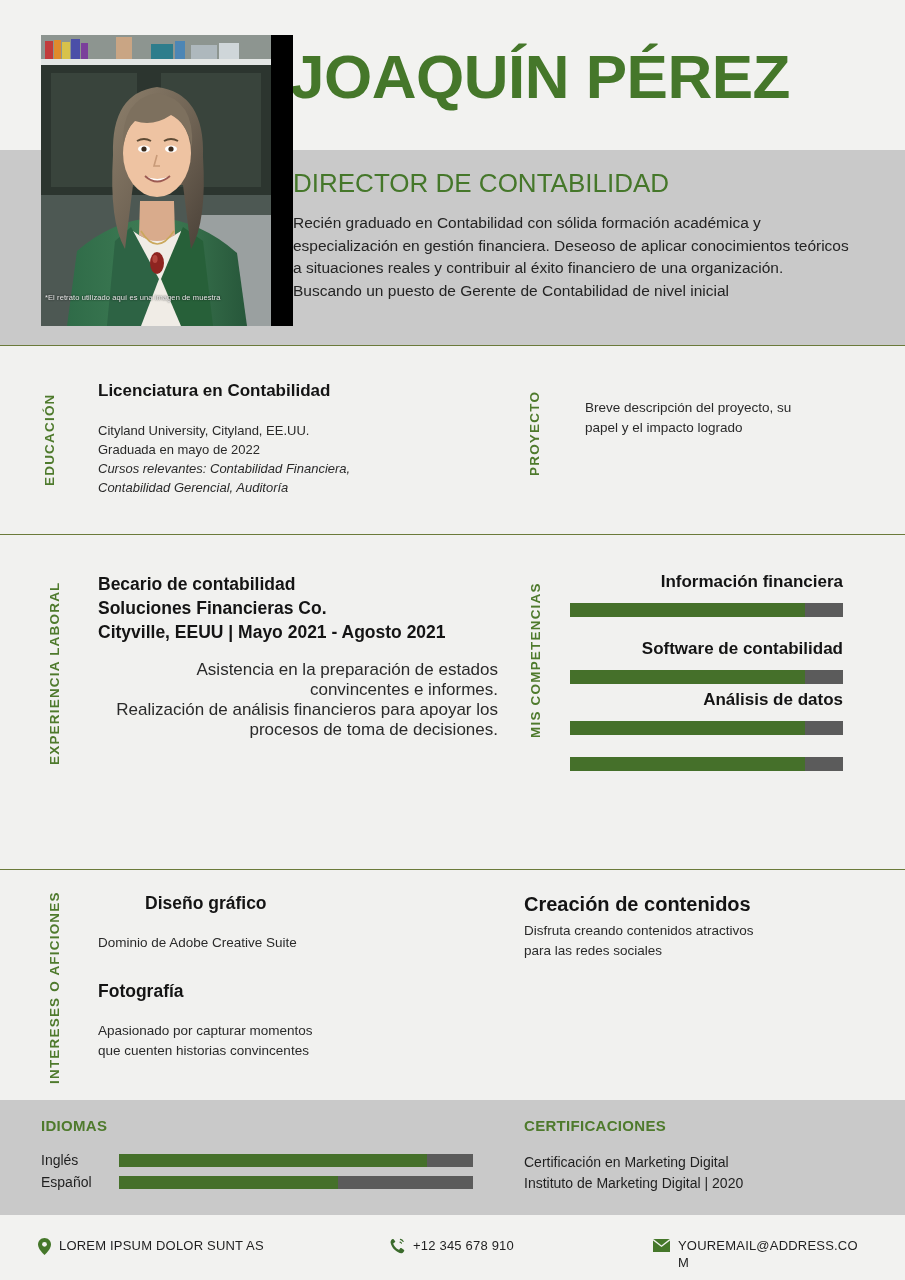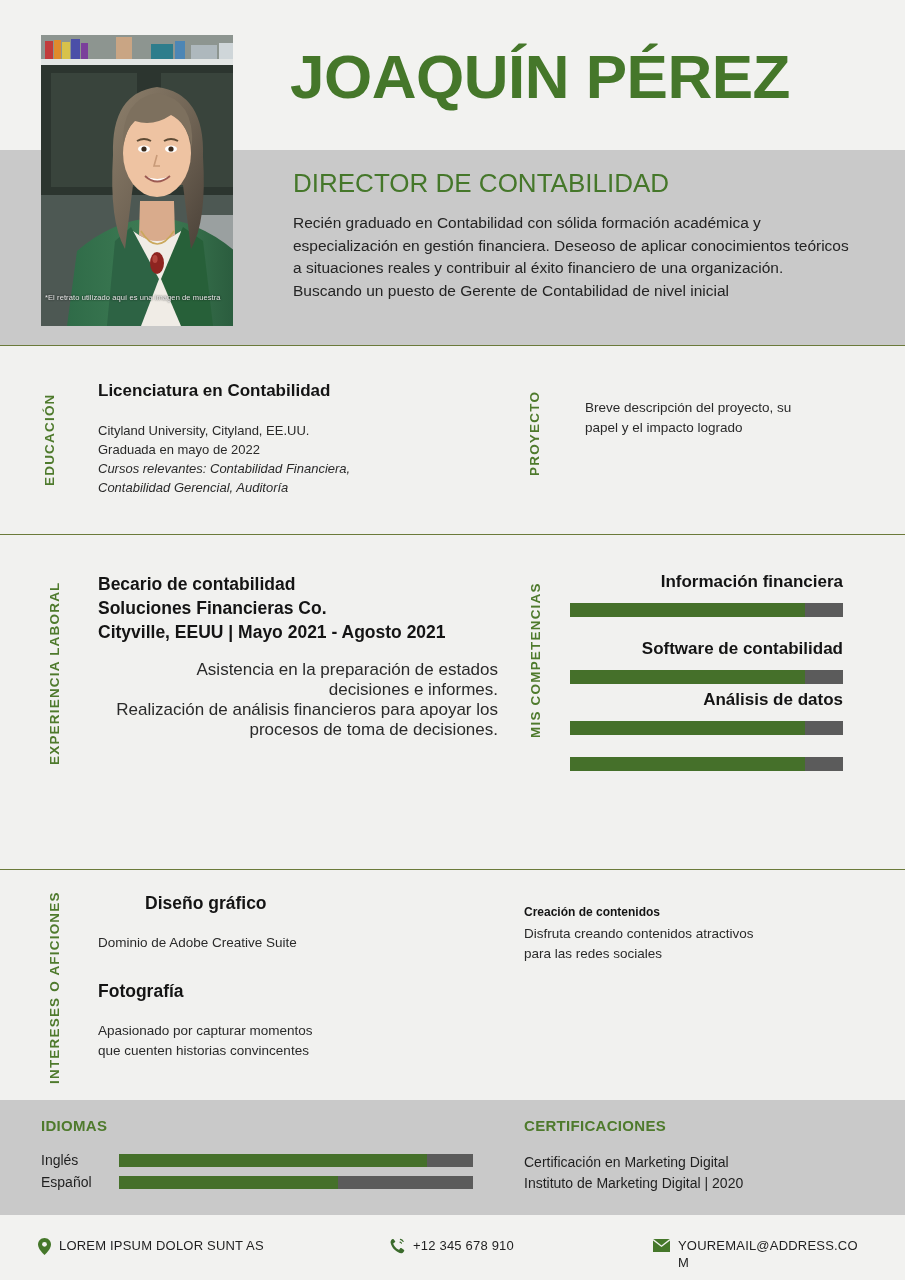--- a/index.html
+++ b/index.html
@@ -30,23 +30,23 @@
   .header-gray {
     position: absolute;
     left: 0; top: 150px;
     width: 905px; height: 195px;
     background: #c9c9c9;
   }
 
   .photo {
     position: absolute;
     left: 41px; top: 35px;
-    width: 192px; height: 291px;
+    width: 252px; height: 291px;
     overflow: hidden;
-    background: #15803d;
+    background: #000000;
     z-index: 5;
   }
   .photo-art { position:absolute; left:0; top:0; width:230px; height:291px; }
   .photo-caption {
     position: absolute;
     left: 4px;
     bottom: 24px;
     width: 228px;
     font-size: 7.5px;
     color: #e9e9e9;
@@ -298,21 +298,21 @@
   <div class="vlabel" style="left:47px; top:565px; height:200px;">EXPERIENCIA LABORAL</div>
 
   <div style="position:absolute; left:98px; top:572px; width:400px;">
     <div class="block-title" style="font-size:17.5px; line-height:24px;">
       <div>Becario de contabilidad</div>
       <div>Soluciones Financieras Co.</div>
       <div>Cityville, EEUU  |  Mayo 2021 - Agosto 2021</div>
     </div>
     <div class="block-body" style="margin-top:16px; font-size:17px; line-height:20px;text-align:right;">
       <div>Asistencia en la preparación de estados</div>
-      <div>decisiones e informes.</div>
+      <div>convincentes e informes.</div>
       <div>Realización de análisis financieros para apoyar los</div>
       <div>procesos de toma de decisiones.</div>
     </div>
   </div>
 
   <div class="vlabel" style="left:528px; top:568px; height:170px;">MIS COMPETENCIAS</div>
 
   <div style="position:absolute; left:570px; top:572px; width:273px;text-align:right;">
     <div>
       <div class="skill-label">Información financiera</div>
@@ -345,21 +345,21 @@
 
   <div style="position:absolute; left:98px; top:893px; width:360px;">
     <div class="block-title" style="font-size:17.5px;margin-left:47px;">Diseño gráfico</div>
     <div class="block-body" style="margin-top:19px; font-size:13.5px; line-height:20px;">
       <div>Dominio de Adobe Creative Suite</div>
       <div></div>
     </div>
   </div>
 
   <div style="position:absolute; left:524px; top:893px; width:340px;">
-    <div class="block-title" style="font-size:12px;margin-top:12px;">Creación de contenidos</div>
+    <div class="block-title" style="font-size:20px;">Creación de contenidos</div>
     <div class="block-body" style="margin-top:5px; font-size:13.5px; line-height:20px;">
       <div>Disfruta creando contenidos atractivos</div>
       <div>para las redes sociales</div>
     </div>
   </div>
 
   <div style="position:absolute; left:98px; top:981px; width:360px;">
     <div class="block-title" style="font-size:17.5px;">Fotografía</div>
     <div class="block-body" style="margin-top:19px; font-size:13.5px; line-height:20px;">
       <div>Apasionado por capturar momentos</div>

